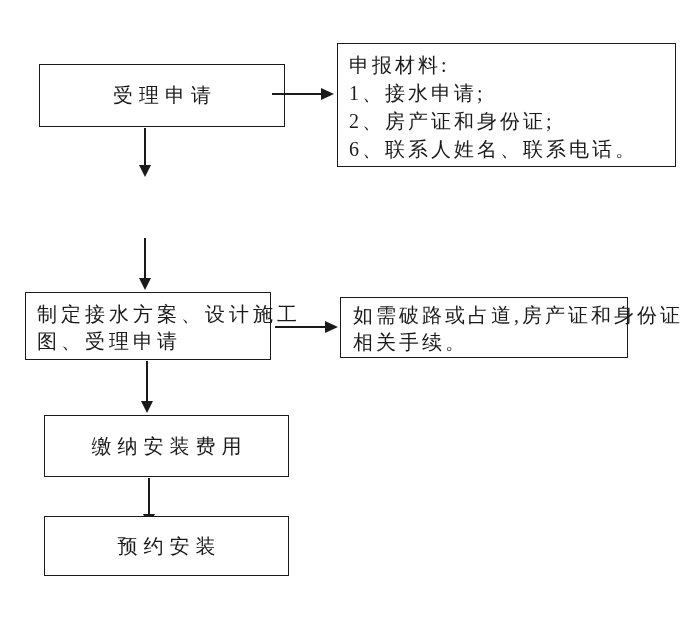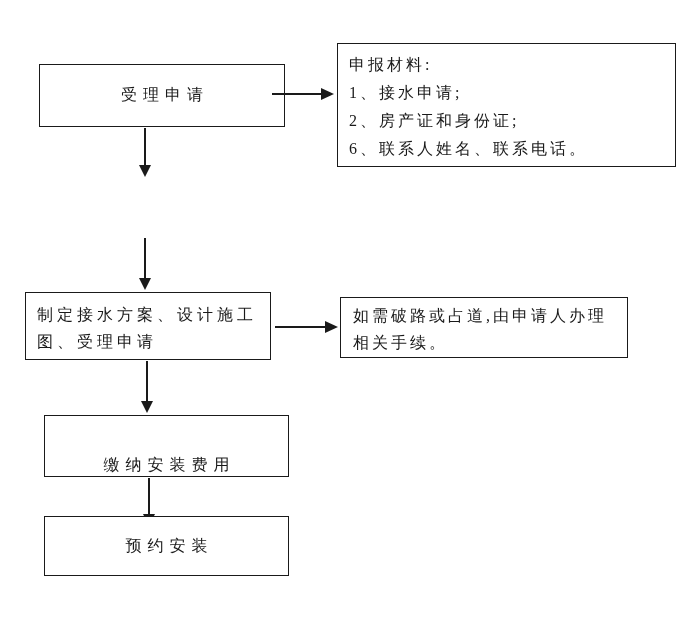--- a/index.html
+++ b/index.html
@@ -10,21 +10,21 @@
     background: #ffffff;
     font-family: "Liberation Serif", "DejaVu Serif", serif;
     color: #1a1a1a;
     overflow: hidden;
   }
   .box {
     position: absolute;
     box-sizing: border-box;
     border: 1.5px solid #1a1a1a;
     background: #ffffff;
-    font-size: 16px;
+    font-size: 20px;
   }
   .step-center {
     display: flex;
     align-items: center;
     justify-content: center;
     letter-spacing: 6px;
     text-indent: 6px; 
     margin-left: 16px;
   }
   .multiline .line { white-space: nowrap; }
@@ -79,27 +79,27 @@
   <div class="arrow-v" style="left:144px; top:238px; height:40px;"></div>
 
   <div class="box multiline box-plan" style="left:25px; top:292px; width:246px; height:68px;">
     <div class="line">制定接水方案、设计施工</div>
     <div class="line">图、受理申请</div>
   </div>
 
   <div class="arrow-h" style="left:275px; top:326px; width:50px;"></div>
 
   <div class="box multiline note-permit" style="left:340px; top:297px; width:288px; height:61px;">
-    <div class="line">如需破路或占道,由申请人办理</div>
+    <div class="line">如需破路或占道,房产证和身份证</div>
     <div class="line">相关手续。</div>
   </div>
 
   <div class="arrow-v" style="left:146px; top:361px; height:40px;"></div>
 
-  <div class="box step-center" style="left:28px; top:415px; width:245px; height:62px;align-items:flex-end;">
+  <div class="box step-center" style="left:28px; top:415px; width:245px; height:62px;">
     <span>缴纳安装费用</span>
   </div>
 
   <div class="arrow-v" style="left:148px; top:478px; height:36px;"></div>
 
   <div class="box step-center" style="left:28px; top:516px; width:245px; height:60px;">
     <span>预约安装</span>
   </div>
 
 </div>

